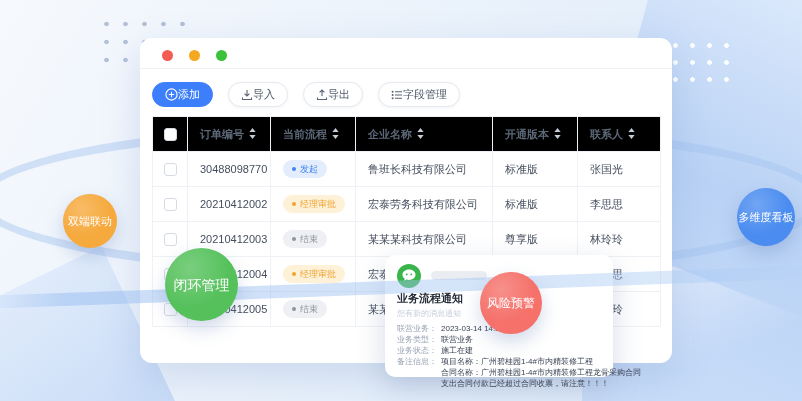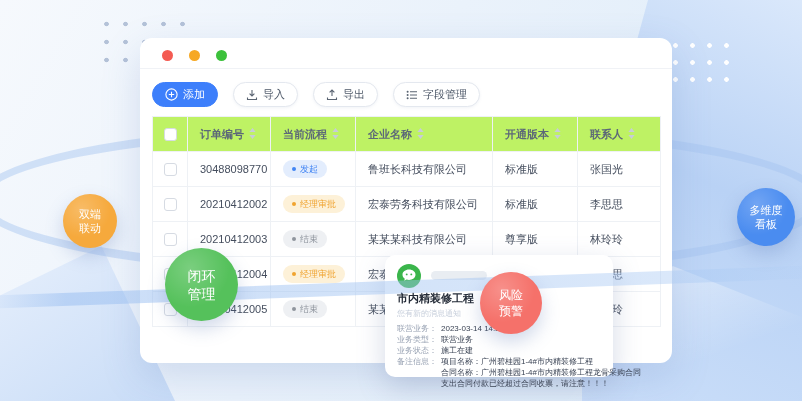--- a/index.html
+++ b/index.html
@@ -31,40 +31,40 @@
     transform:rotate(-2.1deg); transform-origin:left center; pointer-events:none;
     background:linear-gradient(90deg,rgba(150,188,240,0) 0%,rgba(150,188,240,.5) 10%,rgba(170,202,244,.42) 85%,rgba(170,202,244,0) 100%); }
   
   .card { position:absolute; left:140px; top:38px; width:532px; height:325px; z-index:1;
     background:#fff; border-radius:12px; box-shadow:0 14px 38px rgba(96,129,189,.22); }
   .traffic { position:absolute; left:22px; top:12px; display:flex; gap:16px; }
   .tl-dot { width:11px; height:11px; border-radius:50%; display:inline-block; }
   .card-divider { position:absolute; left:0; top:30px; width:100%; height:1px; background:#f0f2f6; }
   
   .toolbar { position:absolute; left:12px; top:44px; display:flex; gap:15px; align-items:center; }
-  .btn { height:25px; display:inline-flex; align-items:center; gap:5px; padding:0 12px;
+  .btn { height:25px; display:inline-flex; align-items:center; padding:0 12px;
     border-radius:13px; font-size:11px; white-space:nowrap; cursor:pointer;text-align:center; }
   .btn-primary { background:#3d7ffb; color:#fff; border:1px solid #3d7ffb; }
   .btn-plain { background:#fff; color:#4e5969; border:1px solid #e4e8ef; box-shadow:0 1px 3px rgba(120,140,180,.10); }
   .btn svg { flex:0 0 auto; }
   
   .tbl-wrap { position:absolute; left:12px; top:78px; width:508px; }
   table { border-collapse:collapse; table-layout:fixed; width:508px; background:#fff;
     font-size:11px; }
   th,td { border:1px solid #eef1f5; overflow:hidden; white-space:nowrap; }
-  thead th { height:35px; background:#bef264; color:#5c6878; font-weight:bold; text-align:left; padding-left:12px; }
+  thead th { height:35px; background:#000000; color:#5c6878; font-weight:bold; text-align:left; padding-left:12px; }
   thead th.cb-cell, td.cb-cell { text-align:center; padding-left:0; }
   tbody td { height:35px; color:#454e5e; padding-left:12px; }
   .cb { display:inline-block; width:13px; height:13px; border:1px solid #d6dbe3; border-radius:3px; background:#fff; vertical-align:middle; }
   .sort { margin-left:5px; vertical-align:-1px; }
   .badge { display:inline-flex; align-items:center; gap:4px; height:18px; padding:0 9px;
     border-radius:9px; font-size:9px; }
   .badge .dot { width:4px; height:4px; border-radius:50%; display:inline-block; }
   
-  .fcircle { position:absolute; border-radius:50%; color:#fff; display:flex; flex-direction:column;
+  .fcircle { position:absolute; border-radius:50%; color:#fff; display:flex; flex-direction:row;
     align-items:center; justify-content:center; text-align:center; z-index:8;
     box-shadow:0 8px 18px rgba(90,120,180,.28); }
   .fc-0 { left:63px;  top:194px; width:54px; height:54px; font-size:11px; line-height:14px; }
   .fc-1 { left:165px; top:248px; width:73px; height:73px; font-size:14px; line-height:18px; }
   .fc-2 { left:480px; top:272px; width:62px; height:62px; font-size:12px; line-height:16px; z-index:9; }
   .fc-3 { left:737px; top:188px; width:58px; height:58px; font-size:11px; line-height:14px; }
   
   .popup { position:absolute; left:385px; top:255px; width:228px; height:122px; z-index:6;
     background:#fff; border-radius:10px; box-shadow:0 10px 28px rgba(100,120,165,.28);
     padding:10px 10px 8px 12px; }
@@ -229,21 +229,21 @@
 <div class="popup">
   <span class="wechat">
     <svg width="24" height="24" viewBox="0 0 24 24">
         <circle cx="12" cy="12" r="12" fill="#3ab54b"></circle>
         <path fill="#fff" d="M12 5.6c-3.6 0-6.5 2.3-6.5 5.1 0 1.6.9 3 2.3 4l-.6 2.1 2.4-1.2c.8.2 1.6.3 2.4.3 3.6 0 6.5-2.3 6.5-5.2S15.6 5.6 12 5.6z"></path>
         <circle cx="9.7" cy="10.4" r="0.95" fill="#3ab54b"></circle>
         <circle cx="14.3" cy="10.4" r="0.95" fill="#3ab54b"></circle>
       </svg>
   </span>
   <span class="skeleton"></span>
-  <div class="p-title">市内精装修工程</div>
+  <div class="p-title">业务流程通知</div>
   <div class="p-sub">您有新的消息通知</div>
   <div class="p-fields">
       <div class="pfield">
         <span class="lb">联营业务：</span>
         <span class="vl">2023-03-14 14:2</span>
       </div>
       <div class="pfield">
         <span class="lb">业务类型：</span>
         <span class="vl">联营业务</span>
       </div>

